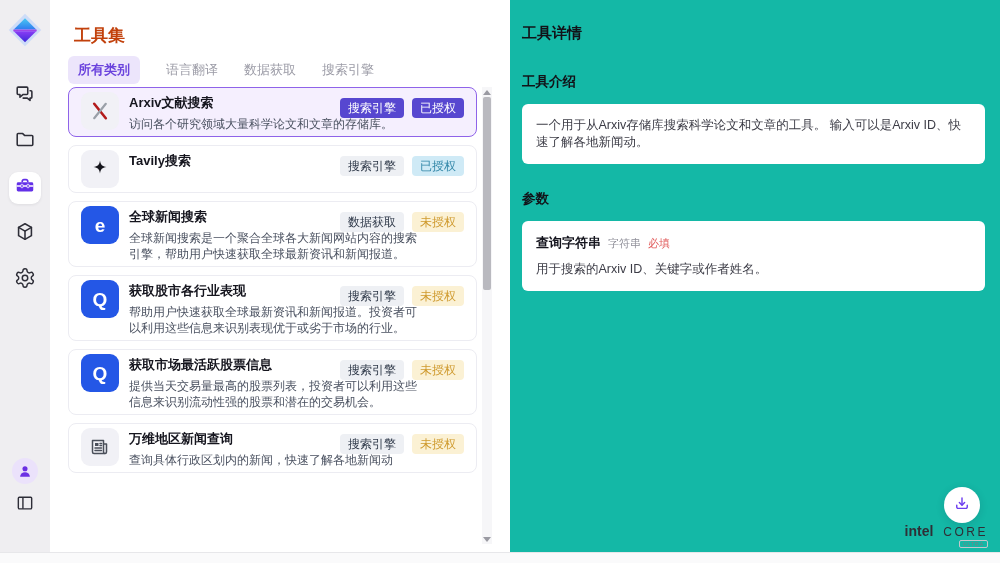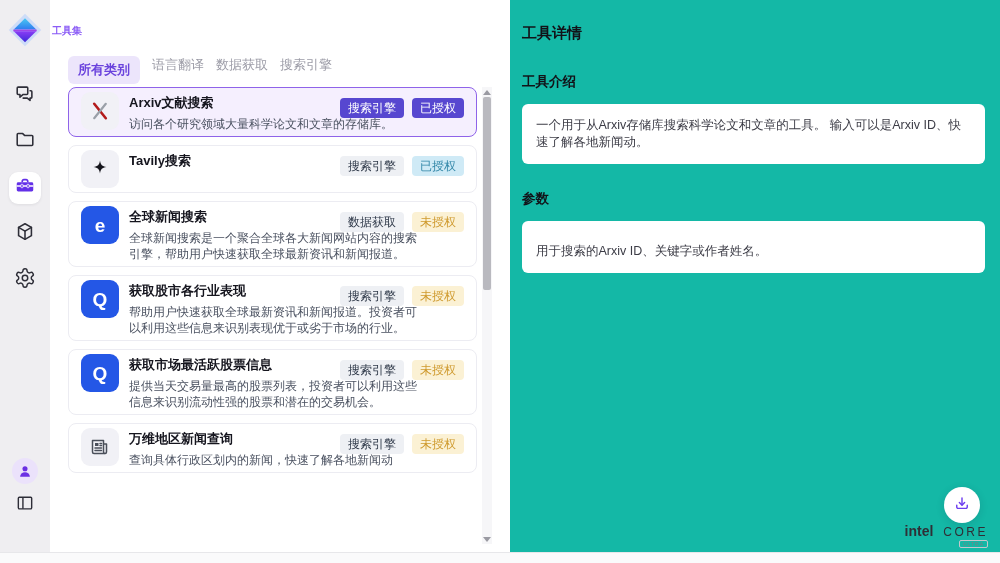--- a/index.html
+++ b/index.html
@@ -10,22 +10,22 @@
   .sidebar { position:absolute; left:0; top:0; width:50px; height:552px; background:#efeef1; z-index:3; }
   .logo { position:absolute; left:7px; top:12px; width:36px; height:36px; }
   .nav { position:absolute; left:0; top:80px; width:50px; display:flex; flex-direction:column; align-items:center; gap:14px; }
   .nav-item { width:32px; height:32px; display:flex; align-items:center; justify-content:center; border-radius:9px; cursor:pointer; }
   .nav-item.active { background:#ffffff; box-shadow:0 1px 3px rgba(20,20,40,.08); }
   .sidebar-bottom { position:absolute; left:0; bottom:34px; width:50px; display:flex; flex-direction:column; align-items:center; gap:8px; }
   .avatar-wrap { width:26px; height:26px; border-radius:50%; background:#ebe2fb; display:flex; align-items:center; justify-content:center; }
 
   
   .list-panel { position:absolute; left:50px; top:0; width:460px; height:552px; background:#ffffff; box-shadow:0 0 6px rgba(30,30,60,.06); }
-  .page-title { position:absolute; left:2px; top:24px; font-size:10px; font-weight:700; color:#8b5cf6; }
-  .tabs { position:absolute; left:18px; top:56px; display:flex; align-items:flex-start; gap:12px; }
+  .page-title { position:absolute; left:24px; top:24px; font-size:17px; font-weight:700; color:#c2410c; }
+  .tabs { position:absolute; left:18px; top:56px; display:flex; align-items:center; gap:26px; }
   .tab { font-size:13px; color:#9b9ba6; cursor:pointer; white-space:nowrap; }
   .tab.active { background:#ece5fb; color:#6a43dd; font-weight:700; padding:5px 10px; border-radius:6px; }
 
   .cards { position:absolute; left:18px; top:87px; width:409px; bottom:0; overflow:hidden; display:flex; flex-direction:column; gap:8px; }
   .card { position:relative; background:#fff; border:1px solid #ececf2; border-radius:8px; padding:4px 12px; display:flex; gap:10px; flex:none; cursor:pointer; }
   .card.selected { background:#f5effe; border:1.5px solid #8f63e9; }
   .card-icon { width:38px; height:38px; border-radius:9px; background:#f1f1f6; flex:none; display:flex; align-items:center; justify-content:center; }
   .card-icon.blue { background:#2457e6; }
   .icon-glyph { color:#fff; font-weight:700; font-size:19px; line-height:1; }
   .card-text { width:292px; }
@@ -280,20 +280,25 @@
 <section class="details-panel">
   <h2 class="details-title">工具详情</h2>
 
   <h3 class="section-heading intro-heading">工具介绍</h3>
   <div class="white-box">
     <p class="intro-text">一个用于从Arxiv存储库搜索科学论文和文章的工具。 输入可以是Arxiv ID、快速了解各地新闻动。</p>
   </div>
 
   <h3 class="section-heading params-heading">参数</h3>
   <div class="white-box">
+    <div class="param-head">
+      <span class="param-name">查询字符串</span>
+      <span class="param-type">字符串</span>
+      <span class="param-required">必填</span>
+    </div>
     <p class="param-desc">用于搜索的Arxiv ID、关键字或作者姓名。</p>
   </div>
 </section>
 
 <div class="bottom-strip"></div>
 
 <button class="download-fab">
   <span>
     <svg width="18" height="18" viewBox="0 0 24 24" fill="none" stroke="#6d3def" stroke-width="1.9" stroke-linecap="round" stroke-linejoin="round">
       <path d="M12 4v9"></path>

